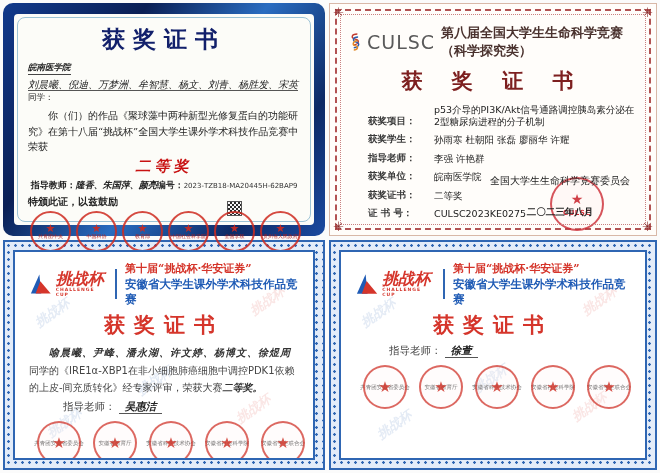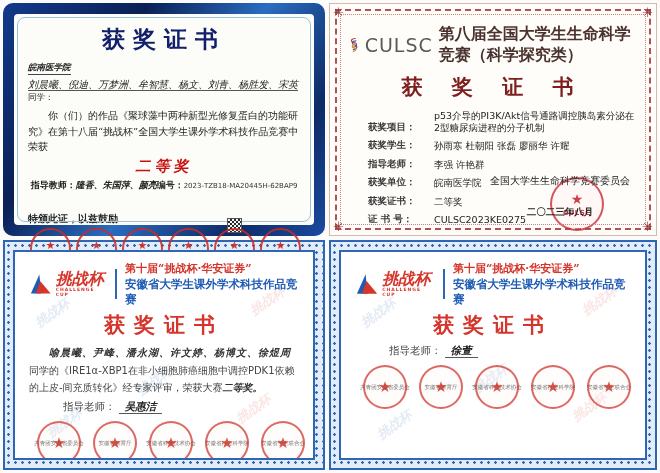--- a/index.html
+++ b/index.html
@@ -11,37 +11,37 @@
   .c1-inner { position:relative; width:100%; height:100%; background:#fcfcf8; border-radius:4px; padding:6px 14px 4px; }
   .c1-inner::before { content:""; position:absolute; inset:3px; border:1px solid #9cc3d6; border-radius:8px; pointer-events:none; }
   .c1-title { text-align:center; font-family:"DejaVu Serif", serif; font-weight:bold; font-size:23px; letter-spacing:8px; color:#12206b; margin-top:4px; }
   .c1-school { display:inline-block; font-size:8.5px; font-weight:bold; font-style:italic; color:#222; border-bottom:1px solid #444; margin-top:5px; }
   .c1-names { font-size:10px; font-weight:normal; font-style:italic; color:#222; border-bottom:1px solid #555; display:inline; }
   .c1-names-line { margin-top:3px; font-size:8.5px; color:#222; }
   .c1-body { margin-top:4px; font-family:"DejaVu Serif", serif; font-size:10px; line-height:1.55; color:#222; text-indent:2em; }
   .c1-award { text-align:center; color:#c81212; font-size:15px; font-weight:bold; font-style:italic; letter-spacing:4px; margin-top:2px; }
   .c1-row { display:flex; justify-content:center; align-items:baseline; margin-top:3px; font-size:9px; color:#222; font-weight:bold; }
   .c1-serial { font-weight:normal; font-size:7px; color:#333; }
-  .c1-note { font-size:10px; font-weight:bold; font-family:"DejaVu Serif", serif; color:#222; margin-top:20px; }
+  .c1-note { font-size:10px; font-weight:bold; font-family:"DejaVu Serif", serif; color:#222; margin-top:3px; }
   .c1-seals { position:relative; display:flex; gap:5px; margin-top:2px; padding-left:2px; }
   .seal1 { position:relative; width:41px; height:41px; border:2px solid rgba(206,42,32,.85); border-radius:50%; flex:none; display:flex; flex-direction:column; align-items:center; justify-content:center; overflow:hidden; }
   .seal1 .st { color:rgba(206,42,32,.9); font-size:11px; line-height:1; }
   .seal1 .tx { color:rgba(180,30,25,.95); font-size:5px; line-height:1.1; text-align:center; width:100%; }
   .qr { position:absolute; right:58px; top:-10px; width:15px; height:15px; border:1px solid #555; background:repeating-conic-gradient(#2a2a2a 0% 25%, #f5f5f5 0% 50%); background-size:4px 4px; }
   .c1-date { text-align:right; font-size:10px; color:#222; margin:2px 8px 0 0; font-family:"DejaVu Serif", serif; }
 
   
   .c2 { position:relative; background:#fffdfa; border:1px solid #d8b8a8; padding:16px 18px 12px; overflow:hidden; }
   .c2::before { content:""; position:absolute; inset:5px; border:2px dashed #b25252; pointer-events:none; }
   .c2::after  { content:""; position:absolute; inset:10px; border:1px dotted #c98080; pointer-events:none; }
   .rosette { position:absolute; color:#8a2b2b; font-size:13px; line-height:1; z-index:2; }
   .rs-tl{left:3px;top:2px;} .rs-tr{right:3px;top:2px;} .rs-bl{left:3px;bottom:2px;} .rs-br{right:3px;bottom:2px;}
   .c2-header { display:flex; align-items:center; justify-content:center; gap:6px; margin-top:4px; }
   .c2-abbr { font-size:19px; color:#5a5a5a; letter-spacing:1px; }
-  .c2-comp { font-size:16px; font-weight:bold; color:#4a322e; font-family:Liberation Mono, monospace; }
+  .c2-comp { font-size:13px; font-weight:bold; color:#4a322e; font-family:Liberation Mono, monospace; }
   .c2-title { text-align:center; font-family:"DejaVu Serif", serif; font-weight:bold; font-size:21px; letter-spacing:11px; color:#7d1f1f; margin:7px 0 9px; }
   .c2-fields { margin-left:20px; }
   .c2-field { display:flex; margin-bottom:5.5px; align-items:flex-end; }
   .c2-label { flex:none; width:66px; font-size:9.5px; font-weight:bold; color:#3a3a3a; }
   .c2-value { font-size:9.5px; color:#222; line-height:1.25; }
   .c2-issuer { position:absolute; right:26px; bottom:16px; text-align:center; z-index:1; }
   .c2-issuer .l1 { font-size:10px; font-weight:normal; color:#222; font-family:"DejaVu Serif", serif; }
   .c2-issuer .l2 { font-size:9.5px; font-weight:bold; color:#222; font-family:"DejaVu Serif", serif; margin-top:18px; }
   .c2-seal { position:absolute; right:52px; bottom:4px; width:54px; height:54px; border:2px solid rgba(200,30,40,.75); border-radius:50%; display:flex; flex-direction:column; align-items:center; justify-content:center; z-index:0; background:rgba(255,235,235,.25); }
   .c2-seal .st { color:rgba(200,30,40,.85); font-size:14px; line-height:1; }

